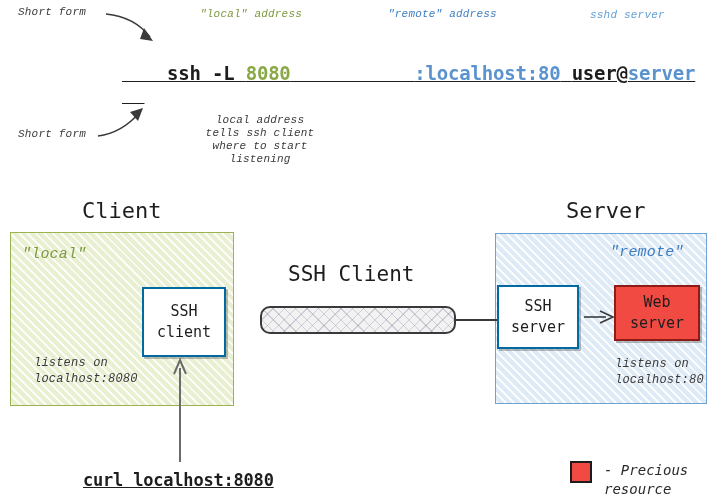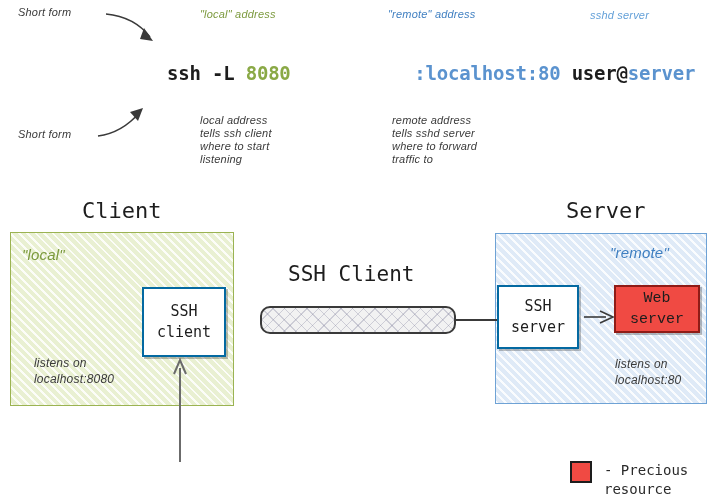--- a/index.html
+++ b/index.html
@@ -12,41 +12,42 @@
     width: 720px;
     height: 504px;
     background: #ffffff;
     overflow: hidden;
     font-family: "DejaVu Sans Mono", monospace;
   }
   .abs { position: absolute; }
 
   
   .hand {
-    font-family: Liberation Sans, sans-serif;
+    font-family: Liberation Mono, monospace;
     font-size: 11px;
     font-style: italic;
     color: #3a3a3a;
     letter-spacing: .2px;
     line-height: 13px;
     white-space: pre;
   }
   .hand.green { color: #7c9a3e; }
   .hand.blue  { color: #3f7fc1; }
   .hand.lblue { color: #63a0d8; }
-  .hand.center { text-align: left; white-space: pre-line; }
+  .hand.center { text-align: center; white-space: pre-line; }
 
   
   .cmd {
     font-family: "DejaVu Sans Mono", monospace;
     font-size: 19px;
     font-weight: bold;
     color: #1d1d1d;
     white-space: pre;
     letter-spacing: -.2px;
+    text-decoration: underline;
   }
   .cmd .g { color: #8aa946; }
   .cmd .b { color: #5b93cf; }
   .cmd .k { color: #1d1d1d; }
 
   
   .heading {
     font-family: "DejaVu Sans Mono", monospace;
     font-size: 22px;
     color: #1d1d1d;
@@ -108,20 +109,21 @@
     background: #f04a43;
     border: 2px solid #1d1d1d;
     box-sizing: border-box;
   }
   .legend-text {
     font-family: "DejaVu Sans Mono", monospace;
     font-size: 14px;
     color: #2a2a2a;
     line-height: 19px;
     white-space: pre-line;
+    font-style: italic;
   }
 
   svg { overflow: visible; }
 </style>
 </head>
 <body>
 
 <div id="canvas">
 
   <div class="abs hand" style="left:18px; top:6px;">Short form</div>
@@ -147,24 +149,20 @@
   <svg class="abs" style="left:96px; top:106px;" width="70" height="36">
     <path d="M2,30 C18,28 32,20 44,6" stroke="#3a3a3a" stroke-width="1.4" fill="none"></path>
     <path d="M34,6 L47,2 L42,15 Z" fill="#3a3a3a"></path>
   </svg>
 
   <div class="abs hand center" style="left:200px; top:114px; width:120px;">local address
 tells ssh client
 where to start
 listening</div>
 
-  <div class="abs hand center" style="left:392px; top:114px; width:124px;">remote address
-tells sshd server
-where to forward
-traffic to</div>
 
   <div class="abs heading" style="left:82px; top:198px;">Client</div>
 
   <div class="abs heading" style="left:566px; top:198px;">Server</div>
 
   <div class="abs zone zone-client" style="left:10px; top:232px; width:224px; height:174px;"></div>
 
   <div class="abs hand green" style="left:22px; top:248px; font-size:15px;">"local"</div>
 
   <div class="abs hand" style="left:34px; top:355px; font-size:12px; line-height:16px; white-space:pre-line;">listens on
@@ -193,23 +191,24 @@
   <div class="abs heading" style="left:288px; top:262px; font-size:21px;">SSH Client</div>
 
   <div class="abs tunnel" style="left:260px; top:306px; width:196px; height:28px;"></div>
 
   <div class="abs node" style="left:142px; top:287px; width:84px; height:70px;">SSH
 client</div>
 
   <div class="abs node" style="left:497px; top:285px; width:82px; height:64px;">SSH
 server</div>
 
-  <div class="abs node red" style="left:614px; top:285px; width:86px; height:48px;font-family:Liberation Mono, monospace;">Web
+  <div class="abs node red" style="left:614px; top:285px; width:86px; height:56px;">Web
 server</div>
 
+  <div class="abs cmd" style="left:83px; top:470px; font-size:17px;">curl localhost:8080</div>
 
   <div class="abs" style="left:570px; top:461px; display:flex; align-items:flex-start; gap:12px;">
     <div class="legend-swatch"></div>
     <div class="legend-text">- Precious
   resource</div>
   </div>
 
 </div>
 
 </body></html>

